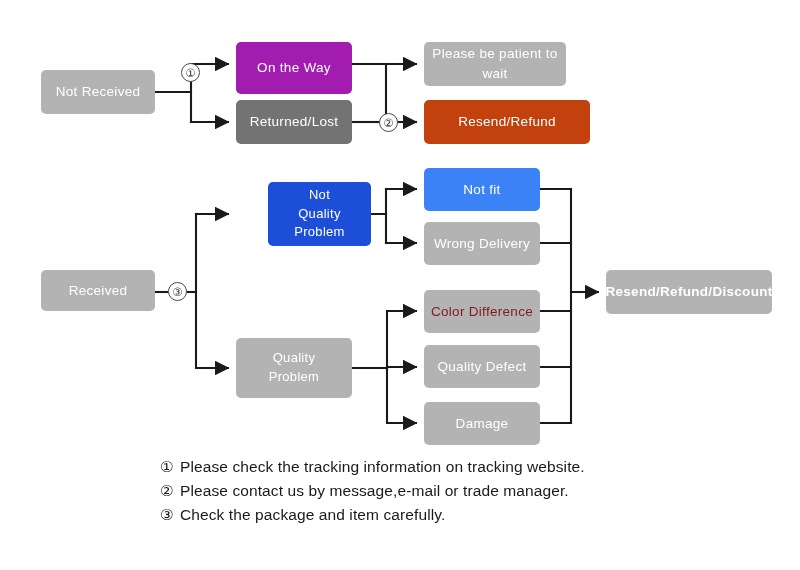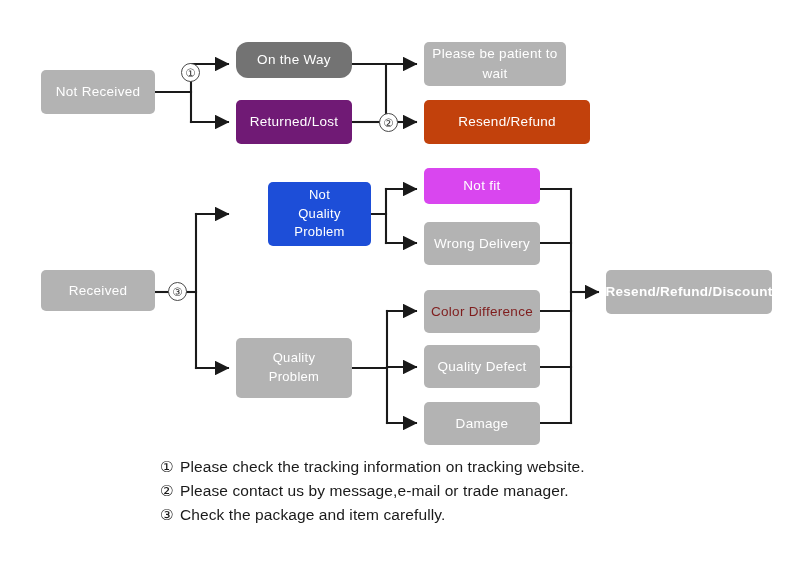--- a/index.html
+++ b/index.html
@@ -136,28 +136,28 @@
       <path d="M 540 367 L 571 367"></path>
       <path d="M 540 423 L 571 423"></path>
       <path d="M 571 189 L 571 423"></path>
       <path d="M 571 292 L 598 292" marker-end="url(#arrow)"></path>
 
     </g>
   </svg>
 
   <div id="nodes-layer">
       <div class="node" style="left: 41px; top: 70px; width: 114px; height: 44px; background: rgb(179, 179, 179); color: rgb(255, 255, 255);">Not Received</div>
-      <div class="node" style="left: 236px; top: 42px; width: 116px; height: 36px; background: #737373; color: rgb(255, 255, 255); border-radius: 12px;">On the Way</div>
-      <div class="node" style="left: 236px; top: 100px; width: 116px; height: 44px; background: #701a75; color: rgb(255, 255, 255);">Returned/Lost</div>
+      <div class="node" style="left: 236px; top: 42px; width: 116px; height: 52px; background: #a21caf; color: rgb(255, 255, 255);">On the Way</div>
+      <div class="node" style="left: 236px; top: 100px; width: 116px; height: 44px; background: #737373; color: rgb(255, 255, 255);">Returned/Lost</div>
       <div class="node" style="left: 424px; top: 42px; width: 142px; height: 44px; background: rgb(179, 179, 179); color: rgb(255, 255, 255);">Please be patient to wait</div>
       <div class="node" style="left: 424px; top: 100px; width: 166px; height: 44px; background: #c2410c; color: rgb(255, 255, 255);">Resend/Refund</div>
       <div class="node" style="left: 41px; top: 270px; width: 114px; height: 41px; background: rgb(179, 179, 179); color: rgb(255, 255, 255);">Received</div>
       <div class="node multiline" style="left: 236px; top: 182px; width: 103px; height: 64px; background: #1d4ed8; color: rgb(255, 255, 255); margin-left: 32px;">Not<br>Quality<br>Problem</div>
       <div class="node multiline" style="left: 236px; top: 338px; width: 116px; height: 60px; background: rgb(179, 179, 179); color: rgb(255, 255, 255);">Quality<br>Problem</div>
-      <div class="node" style="left: 424px; top: 168px; width: 116px; height: 36px; background: #d946ef; color: rgb(255, 255, 255);">Not fit</div>
+      <div class="node" style="left: 424px; top: 168px; width: 116px; height: 43px; background: #3b82f6; color: rgb(255, 255, 255);">Not fit</div>
       <div class="node" style="left: 424px; top: 222px; width: 116px; height: 43px; background: rgb(179, 179, 179); color: rgb(255, 255, 255);">Wrong Delivery</div>
       <div class="node" style="left: 424px; top: 290px; width: 116px; height: 43px; background: rgb(179, 179, 179); color: #7f1d1d;">Color Difference</div>
       <div class="node" style="left: 424px; top: 345px; width: 116px; height: 43px; background: rgb(179, 179, 179); color: rgb(255, 255, 255);">Quality Defect</div>
       <div class="node" style="left: 424px; top: 402px; width: 116px; height: 43px; background: rgb(179, 179, 179); color: rgb(255, 255, 255);">Damage</div>
       <div class="node" style="left: 606px; top: 270px; width: 166px; height: 44px; background: rgb(179, 179, 179); color: rgb(255, 255, 255); font-weight: bold;">Resend/Refund/Discount</div>
     </div>
 
   <div id="markers-layer">
       <div class="marker" style="left: 181px; top: 63px;">①</div>
       <div class="marker" style="left: 379px; top: 113px;">②</div>

